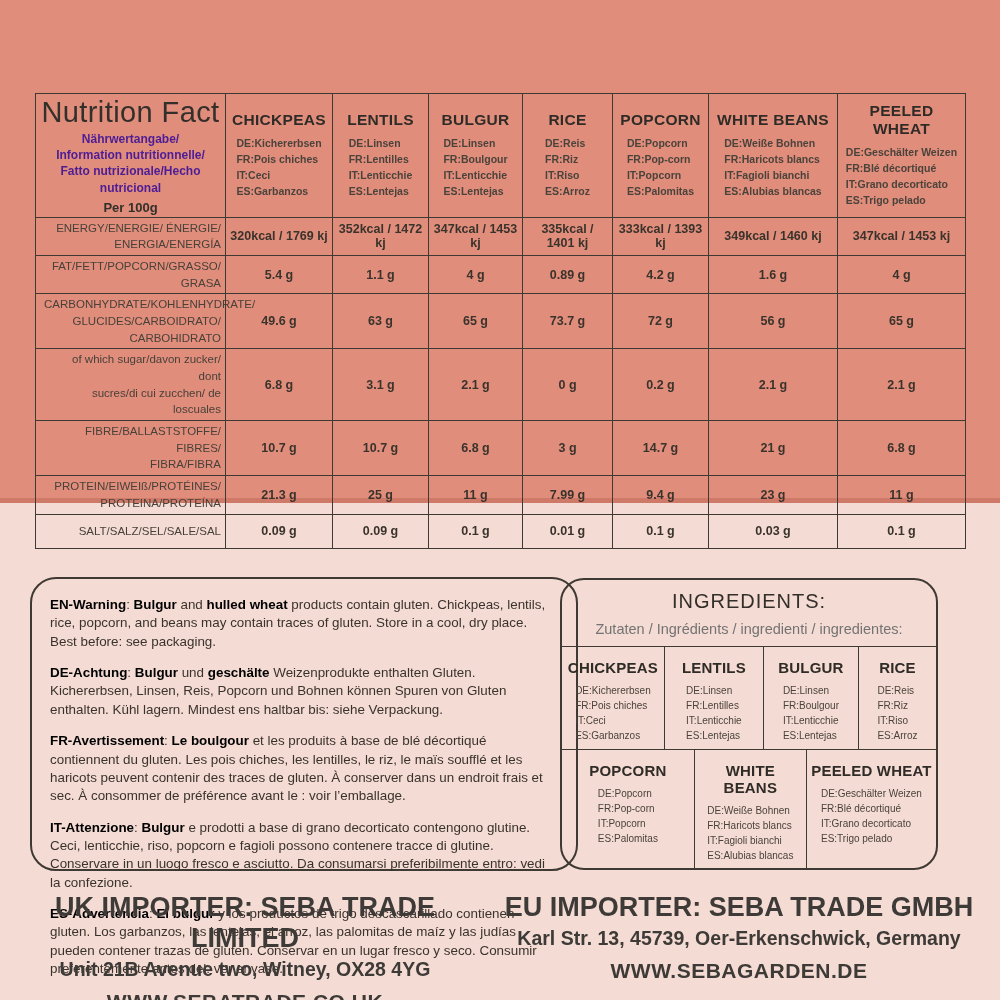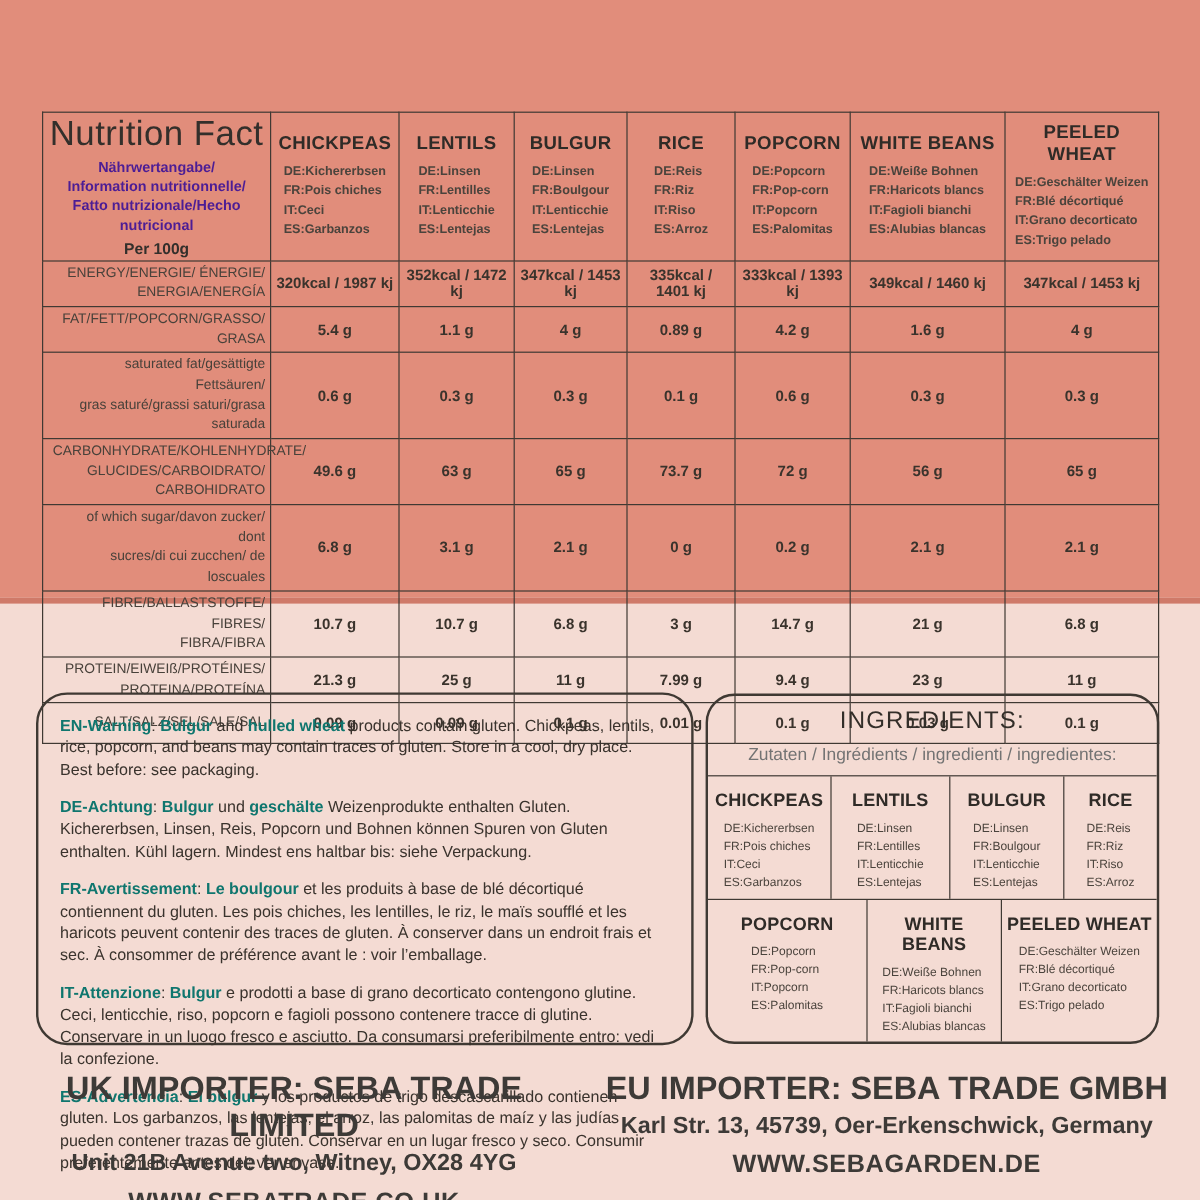--- a/index.html
+++ b/index.html
@@ -30,24 +30,24 @@
 
   .r-label { font-size: 11.5px; color: #48413A; line-height: 1.45; text-align: right; padding-left: 8px; }
   .r-label.indent { padding-left: 20px; }
   .val { font-size: 12.5px; font-weight: 700; color: #3A332C; text-align: center; }
 
   
   .warn-box { position: absolute; left: 30px; top: 577px; width: 548px; height: 294px;
               border: 2.5px solid var(--line, #3F3933); border-radius: 26px;
               padding: 17px 20px 8px 18px; color: #3A332D; }
   .warn-box p { font-size: 13.4px; line-height: 1.37; margin-bottom: 13px; }
-  .warn-box b { font-weight: 700; color: #0f766e; }
-
-  
-  .ing-box { position: absolute; left: 588px; top: 578px; width: 378px; height: 292px;
+  .warn-box b { font-weight: 700; color: #000000; }
+
+  
+  .ing-box { position: absolute; left: 560px; top: 578px; width: 378px; height: 292px;
              border: 2.5px solid var(--line, #3F3933); border-radius: 24px;
              overflow: hidden; display: flex; flex-direction: column; color: #3A332D; }
   .ing-head { padding: 10px 6px 9px; text-align: center; border-bottom: 1.6px solid var(--line, #3F3933); }
   .ing-title { font-size: 20px; font-weight: 500; letter-spacing: 1px; color: #332E29; }
   .ing-sub { font-size: 14.5px; color: #737373; margin-top: 8px; }
   .ing-row { display: grid; flex: 1; }
   .ing-row1 { grid-template-columns: 27.5% 26.5% 25.4% 20.6%; border-bottom: 1.6px solid var(--line, #3F3933); }
   .ing-row2 { grid-template-columns: 35.5% 30% 34.5%; }
   .ing-cell { padding: 12px 3px 6px; text-align: center; border-right: 1.2px solid var(--line, #3F3933); }
   .ing-cell:last-child { border-right: none; }
@@ -98,53 +98,40 @@
             <th class="p-cell"><div class="p-name">WHITE BEANS</div><div class="p-trans"><div>DE:Weiße Bohnen</div><div>FR:Haricots blancs</div><div>IT:Fagioli bianchi</div><div>ES:Alubias blancas</div></div></th>
             <th class="p-cell"><div class="p-name">PEELED WHEAT</div><div class="p-trans"><div>DE:Geschälter Weizen</div><div>FR:Blé décortiqué</div><div>IT:Grano decorticato</div><div>ES:Trigo pelado</div></div></th>
           </tr>
         </thead>
         <tbody>
           <tr class="nrow-0">
             <td class="r-label">
               <div>ENERGY/ENERGIE/ ÉNERGIE/</div>
               <div>ENERGIA/ENERGÍA</div>
             </td>
-            <td class="val">320kcal / 1987 kj</td>
+            <td class="val">320kcal / 1769 kj</td>
             <td class="val">352kcal / 1472 kj</td>
             <td class="val">347kcal / 1453 kj</td>
             <td class="val">335kcal / 1401 kj</td>
             <td class="val">333kcal / 1393 kj</td>
             <td class="val">349kcal / 1460 kj</td>
             <td class="val">347kcal / 1453 kj</td>
           </tr>
           <tr class="nrow-1">
             <td class="r-label">
               <div>FAT/FETT/POPCORN/GRASSO/</div>
               <div>GRASA</div>
             </td>
             <td class="val">5.4 g</td>
             <td class="val">1.1 g</td>
             <td class="val">4 g</td>
             <td class="val">0.89 g</td>
             <td class="val">4.2 g</td>
             <td class="val">1.6 g</td>
             <td class="val">4 g</td>
-          </tr>
-          <tr class="nrow-2">
-            <td class="r-label indent">
-              <div>saturated fat/gesättigte Fettsäuren/</div>
-              <div>gras saturé/grassi saturi/grasa saturada</div>
-            </td>
-            <td class="val">0.6 g</td>
-            <td class="val">0.3 g</td>
-            <td class="val">0.3 g</td>
-            <td class="val">0.1 g</td>
-            <td class="val">0.6 g</td>
-            <td class="val">0.3 g</td>
-            <td class="val">0.3 g</td>
           </tr>
           <tr class="nrow-3">
             <td class="r-label">
               <div>CARBONHYDRATE/KOHLENHYDRATE/</div>
               <div>GLUCIDES/CARBOIDRATO/</div>
               <div>CARBOHIDRATO</div>
             </td>
             <td class="val">49.6 g</td>
             <td class="val">63 g</td>
             <td class="val">65 g</td>

